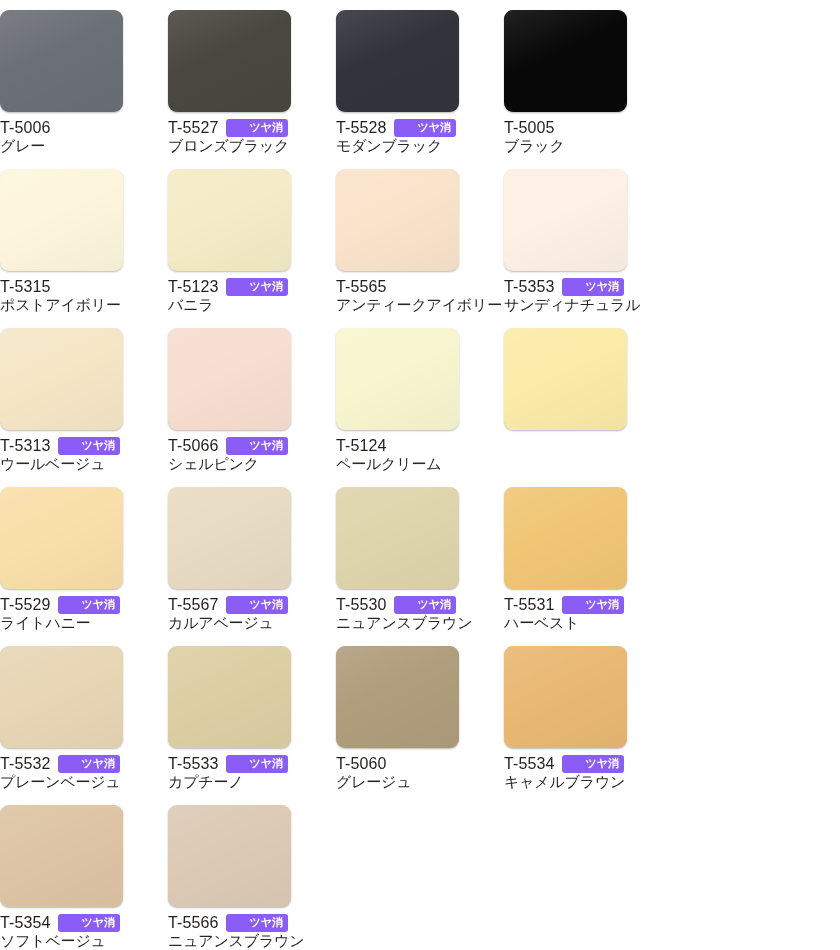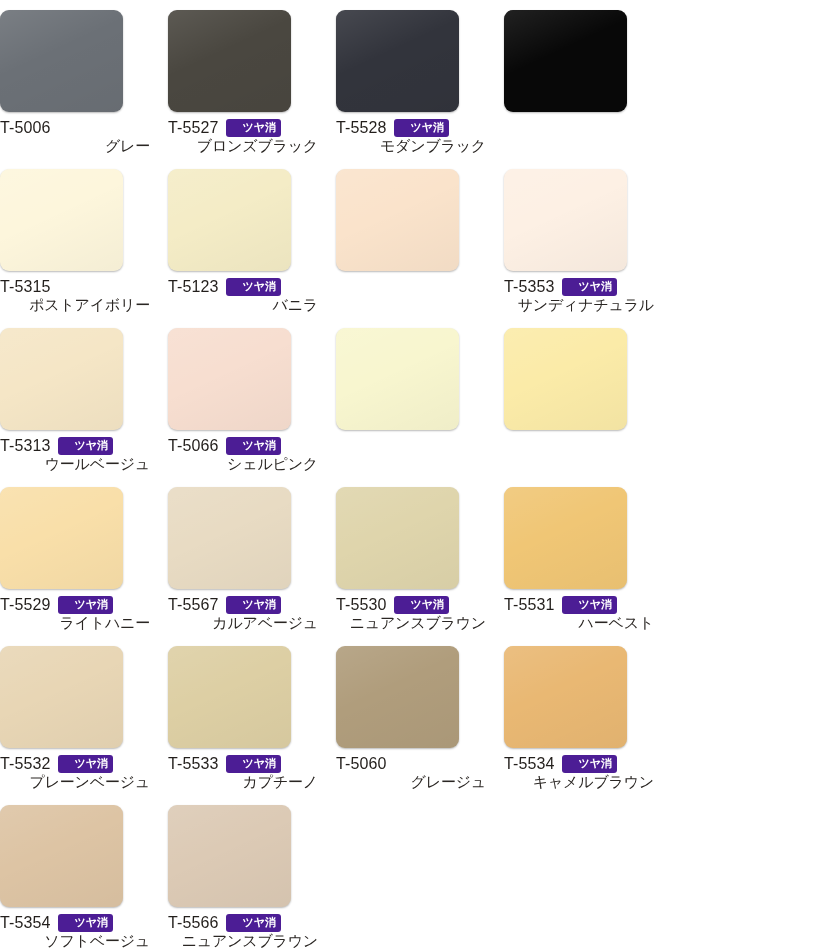--- a/index.html
+++ b/index.html
@@ -47,42 +47,41 @@
     position: absolute;
     inset: 0;
     border-radius: 9px;
     background:
       linear-gradient(155deg, rgba(255,255,255,0.10) 0%, rgba(255,255,255,0.0) 42%, rgba(0,0,0,0.035) 100%);
     pointer-events: none;
   }
   .meta {
     margin-top: 6px;
     width: 150px;
-    text-align: right;
   }
   .code-row {
     display: flex;
     align-items: center;
     gap: 8px;
     height: 19px;
   }
   .code {
     font-size: 16px;
     color: #231f1c;
     letter-spacing: 0.1px;
     line-height: 19px;
     white-space: nowrap;
   }
   .matte-badge {
     display: inline-block;
-    background: #4c1d95;
+    background: #8b5cf6;
     color: #ffffff;
     font-size: 11px;
     line-height: 13px;
-    padding: 2px 5px 3px 16px;
+    padding: 2px 5px 3px 23px;
     border-radius: 3px;
     white-space: nowrap;
     letter-spacing: 0px;
     font-weight: 700;
   }
   .name {
     font-size: 15px;
     color: #2a2623;
     line-height: 14px;
     margin-top: 2px;
@@ -119,20 +118,26 @@
         <div class="meta">
           <div class="code-row">
             <span class="code">T-5528</span>
             <span class="matte-badge">ツヤ消</span>
           </div>
           <div class="name">モダンブラック</div>
         </div>
       </div>
       <div class="swatch-cell">
         <div class="chip" style="background: rgb(8, 8, 8);"></div>
+        <div class="meta">
+          <div class="code-row">
+            <span class="code">T-5005</span>
+          </div>
+          <div class="name">ブラック</div>
+        </div>
       </div>
       <div class="swatch-cell">
         <div class="chip" style="background: rgb(253, 246, 220);"></div>
         <div class="meta">
           <div class="code-row">
             <span class="code">T-5315</span>
           </div>
           <div class="name">ポストアイボリー</div>
         </div>
       </div>
@@ -141,20 +146,26 @@
         <div class="meta">
           <div class="code-row">
             <span class="code">T-5123</span>
             <span class="matte-badge">ツヤ消</span>
           </div>
           <div class="name">バニラ</div>
         </div>
       </div>
       <div class="swatch-cell">
         <div class="chip" style="background: rgb(250, 227, 203);"></div>
+        <div class="meta">
+          <div class="code-row">
+            <span class="code">T-5565</span>
+          </div>
+          <div class="name">アンティークアイボリー</div>
+        </div>
       </div>
       <div class="swatch-cell">
         <div class="chip" style="background: rgb(253, 240, 228);"></div>
         <div class="meta">
           <div class="code-row">
             <span class="code">T-5353</span>
             <span class="matte-badge">ツヤ消</span>
           </div>
           <div class="name">サンディナチュラル</div>
         </div>
@@ -174,20 +185,26 @@
         <div class="meta">
           <div class="code-row">
             <span class="code">T-5066</span>
             <span class="matte-badge">ツヤ消</span>
           </div>
           <div class="name">シェルピンク</div>
         </div>
       </div>
       <div class="swatch-cell">
         <div class="chip" style="background: rgb(248, 246, 207);"></div>
+        <div class="meta">
+          <div class="code-row">
+            <span class="code">T-5124</span>
+          </div>
+          <div class="name">ペールクリーム</div>
+        </div>
       </div>
       <div class="swatch-cell">
         <div class="chip" style="background: rgb(251, 235, 168);"></div>
       </div>
       <div class="swatch-cell">
         <div class="chip" style="background: rgb(249, 223, 169);"></div>
         <div class="meta">
           <div class="code-row">
             <span class="code">T-5529</span>
             <span class="matte-badge">ツヤ消</span>

